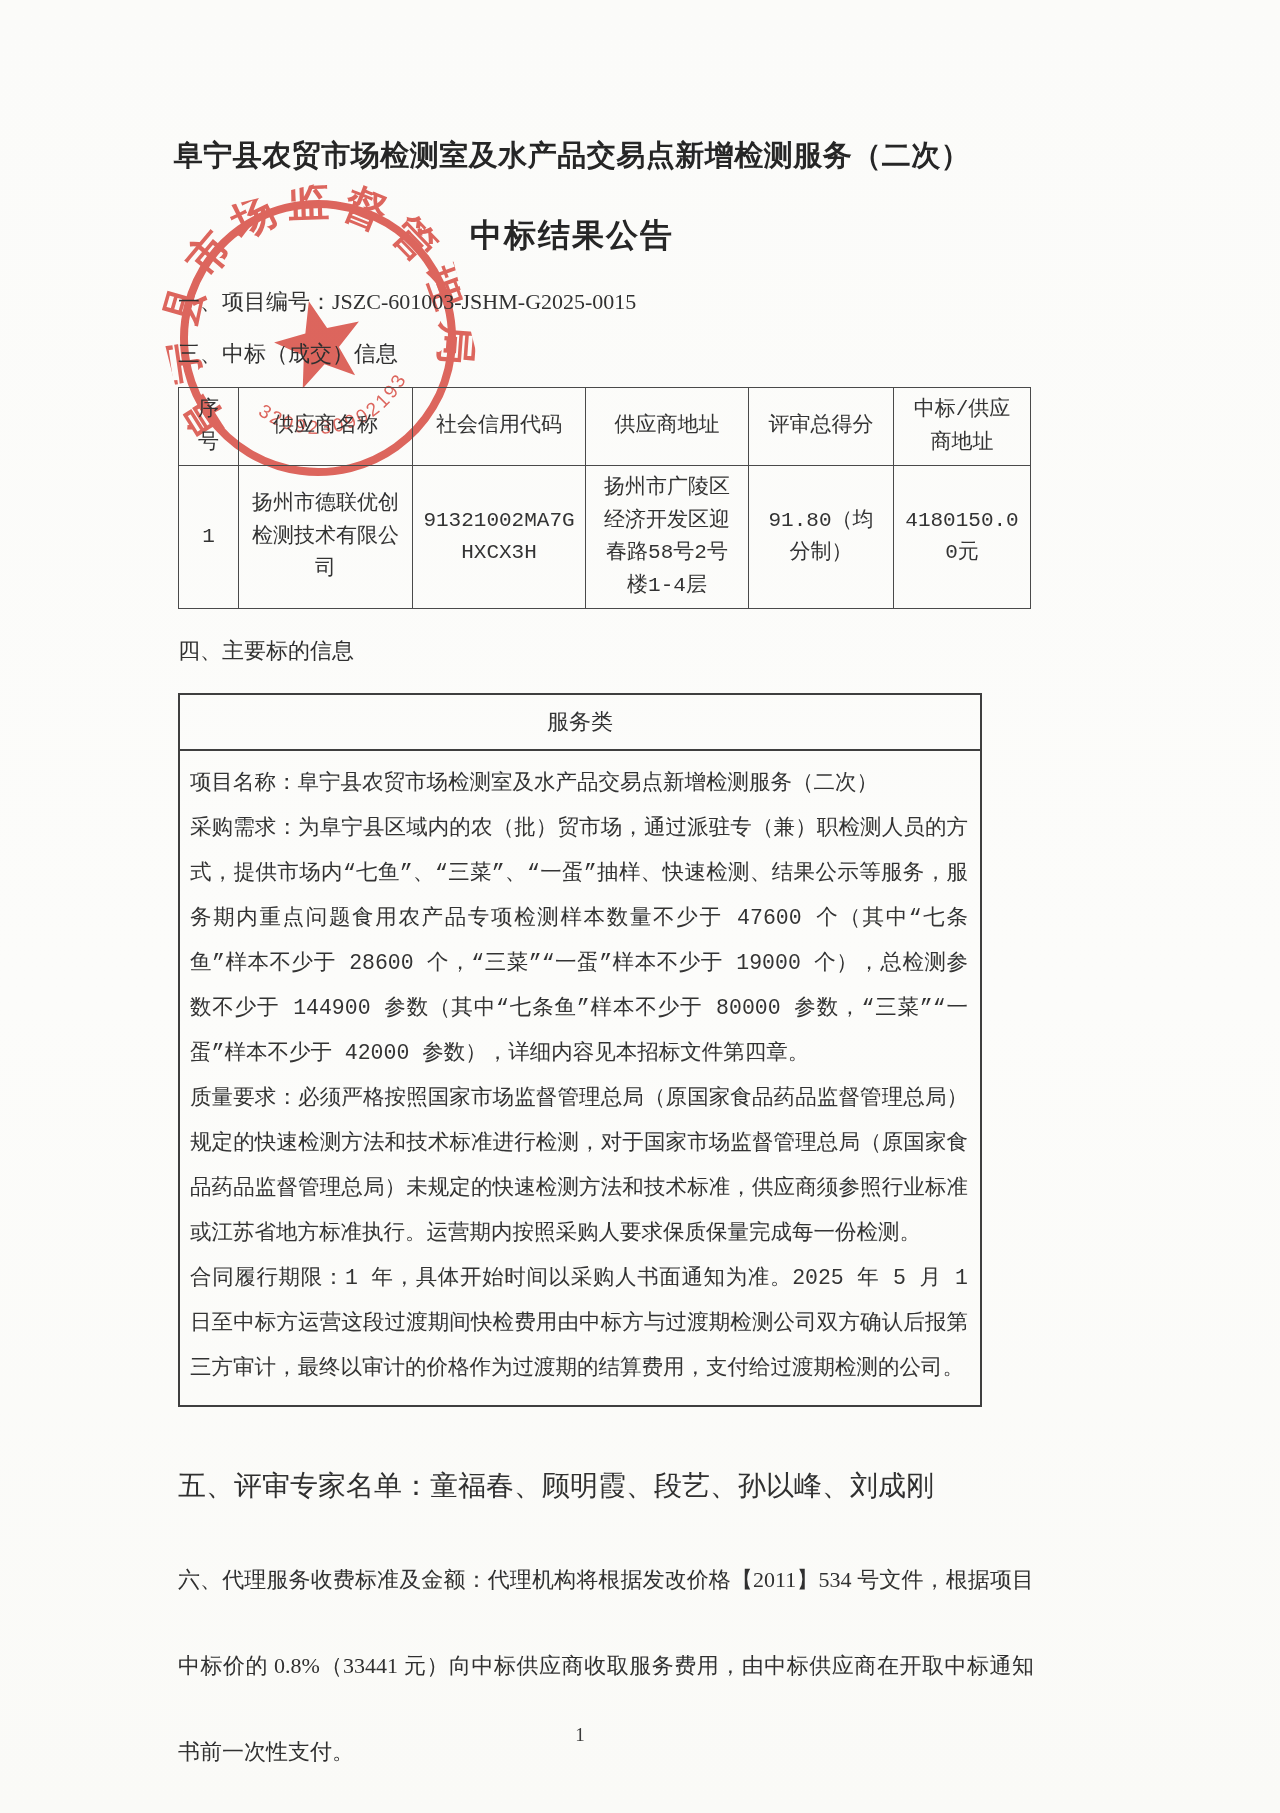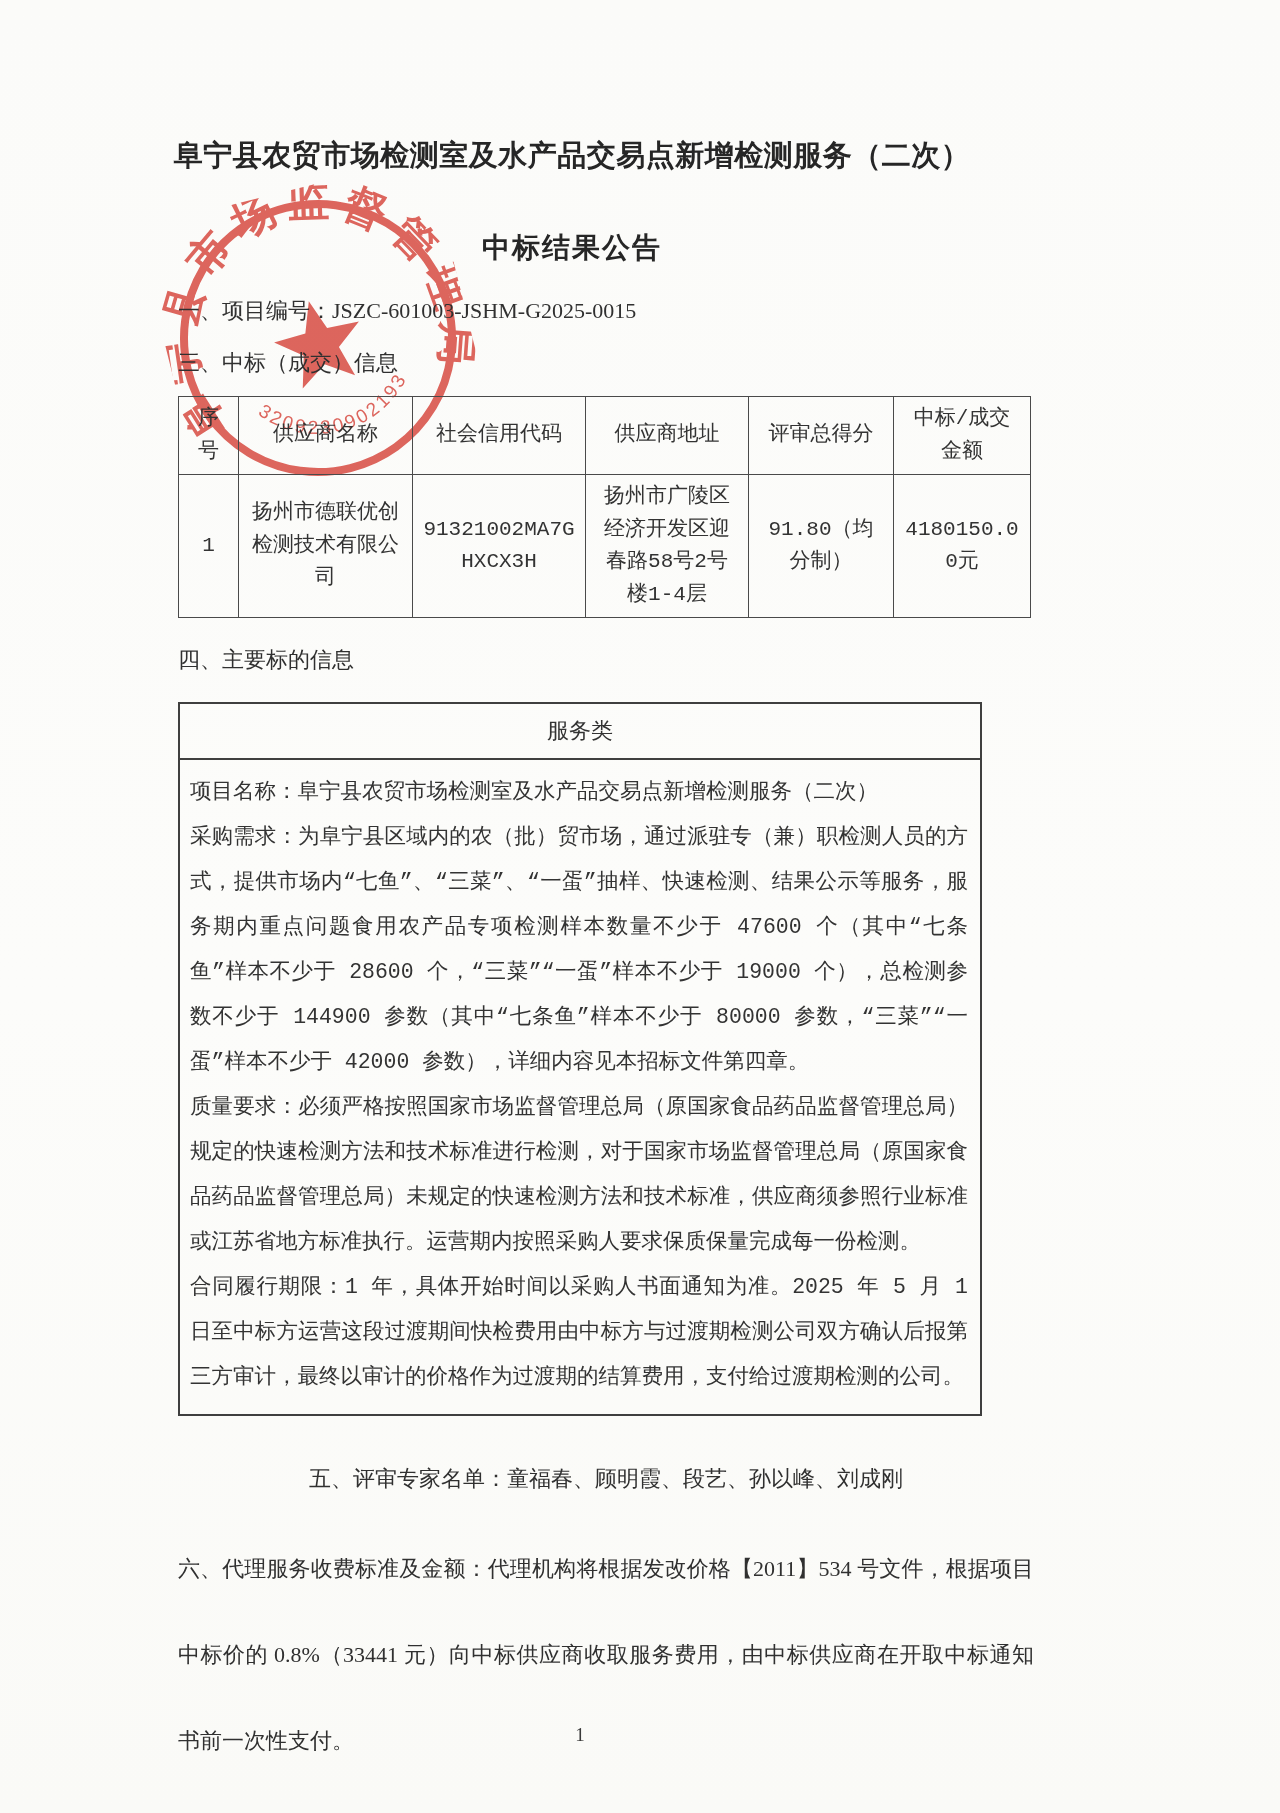--- a/index.html
+++ b/index.html
@@ -26,25 +26,25 @@
     text-align: center;
     font-family: "Liberation Sans","DejaVu Sans",sans-serif;
     font-weight: 700;
     font-size: 29px;
     letter-spacing: 0.5px;
     color: #262626;
   }
   .doc-subtitle {
     width: 856px;
     margin-left: -34px;
-    margin-top: 53px;
+    margin-top: 38px;
     text-align: center;
     font-family: "Liberation Sans","DejaVu Sans",sans-serif;
     font-weight: 700;
-    font-size: 28px;
+    font-size: 32px;
     letter-spacing: 2px;
     color: #262626;
   }
   .sec-line {
     font-size: 22px;
     margin-top: 24px;
     line-height: 1.25;
     color: #303030;
   }
   .sec-line.first { margin-top: 30px; }
@@ -88,21 +88,21 @@
     text-align: center;
     vertical-align: middle;
     font-size: 22px;
   }
   .subject-table td {
     padding: 10px 12px 14px 10px;
     text-align: justify;
     line-height: 45px;
   }
   .subject-table td p { margin: 0; }
-  .experts-line { margin-top: 48px; font-size: 22px; color:#303030;text-align:center; }
+  .experts-line { margin-top: 60px; font-size: 28px; color:#303030; }
   .fee-line {
     margin-top: 32px;
     font-size: 22px;
     line-height: 86px;
     text-align: justify;
     color:#303030;
   }
   .page-number {
     position: absolute;
     left: 0;
@@ -160,21 +160,21 @@
           <col class="col-score">
           <col class="col-amt">
       </colgroup>
       <thead>
         <tr>
           <th>序号</th>
           <th>供应商名称</th>
           <th>社会信用代码</th>
           <th>供应商地址</th>
           <th>评审总得分</th>
-          <th>中标/成交金额</th>
+          <th>中标/供应商地址</th>
         </tr>
       </thead>
       <tbody>
         <tr>
           <td>1</td>
           <td>扬州市德联优创检测技术有限公司</td>
           <td>91321002MA7GHXCX3H</td>
           <td>扬州市广陵区经济开发区迎春路58号2号楼1-4层</td>
           <td>91.80（均分制）</td>
           <td>4180150.00元</td>

